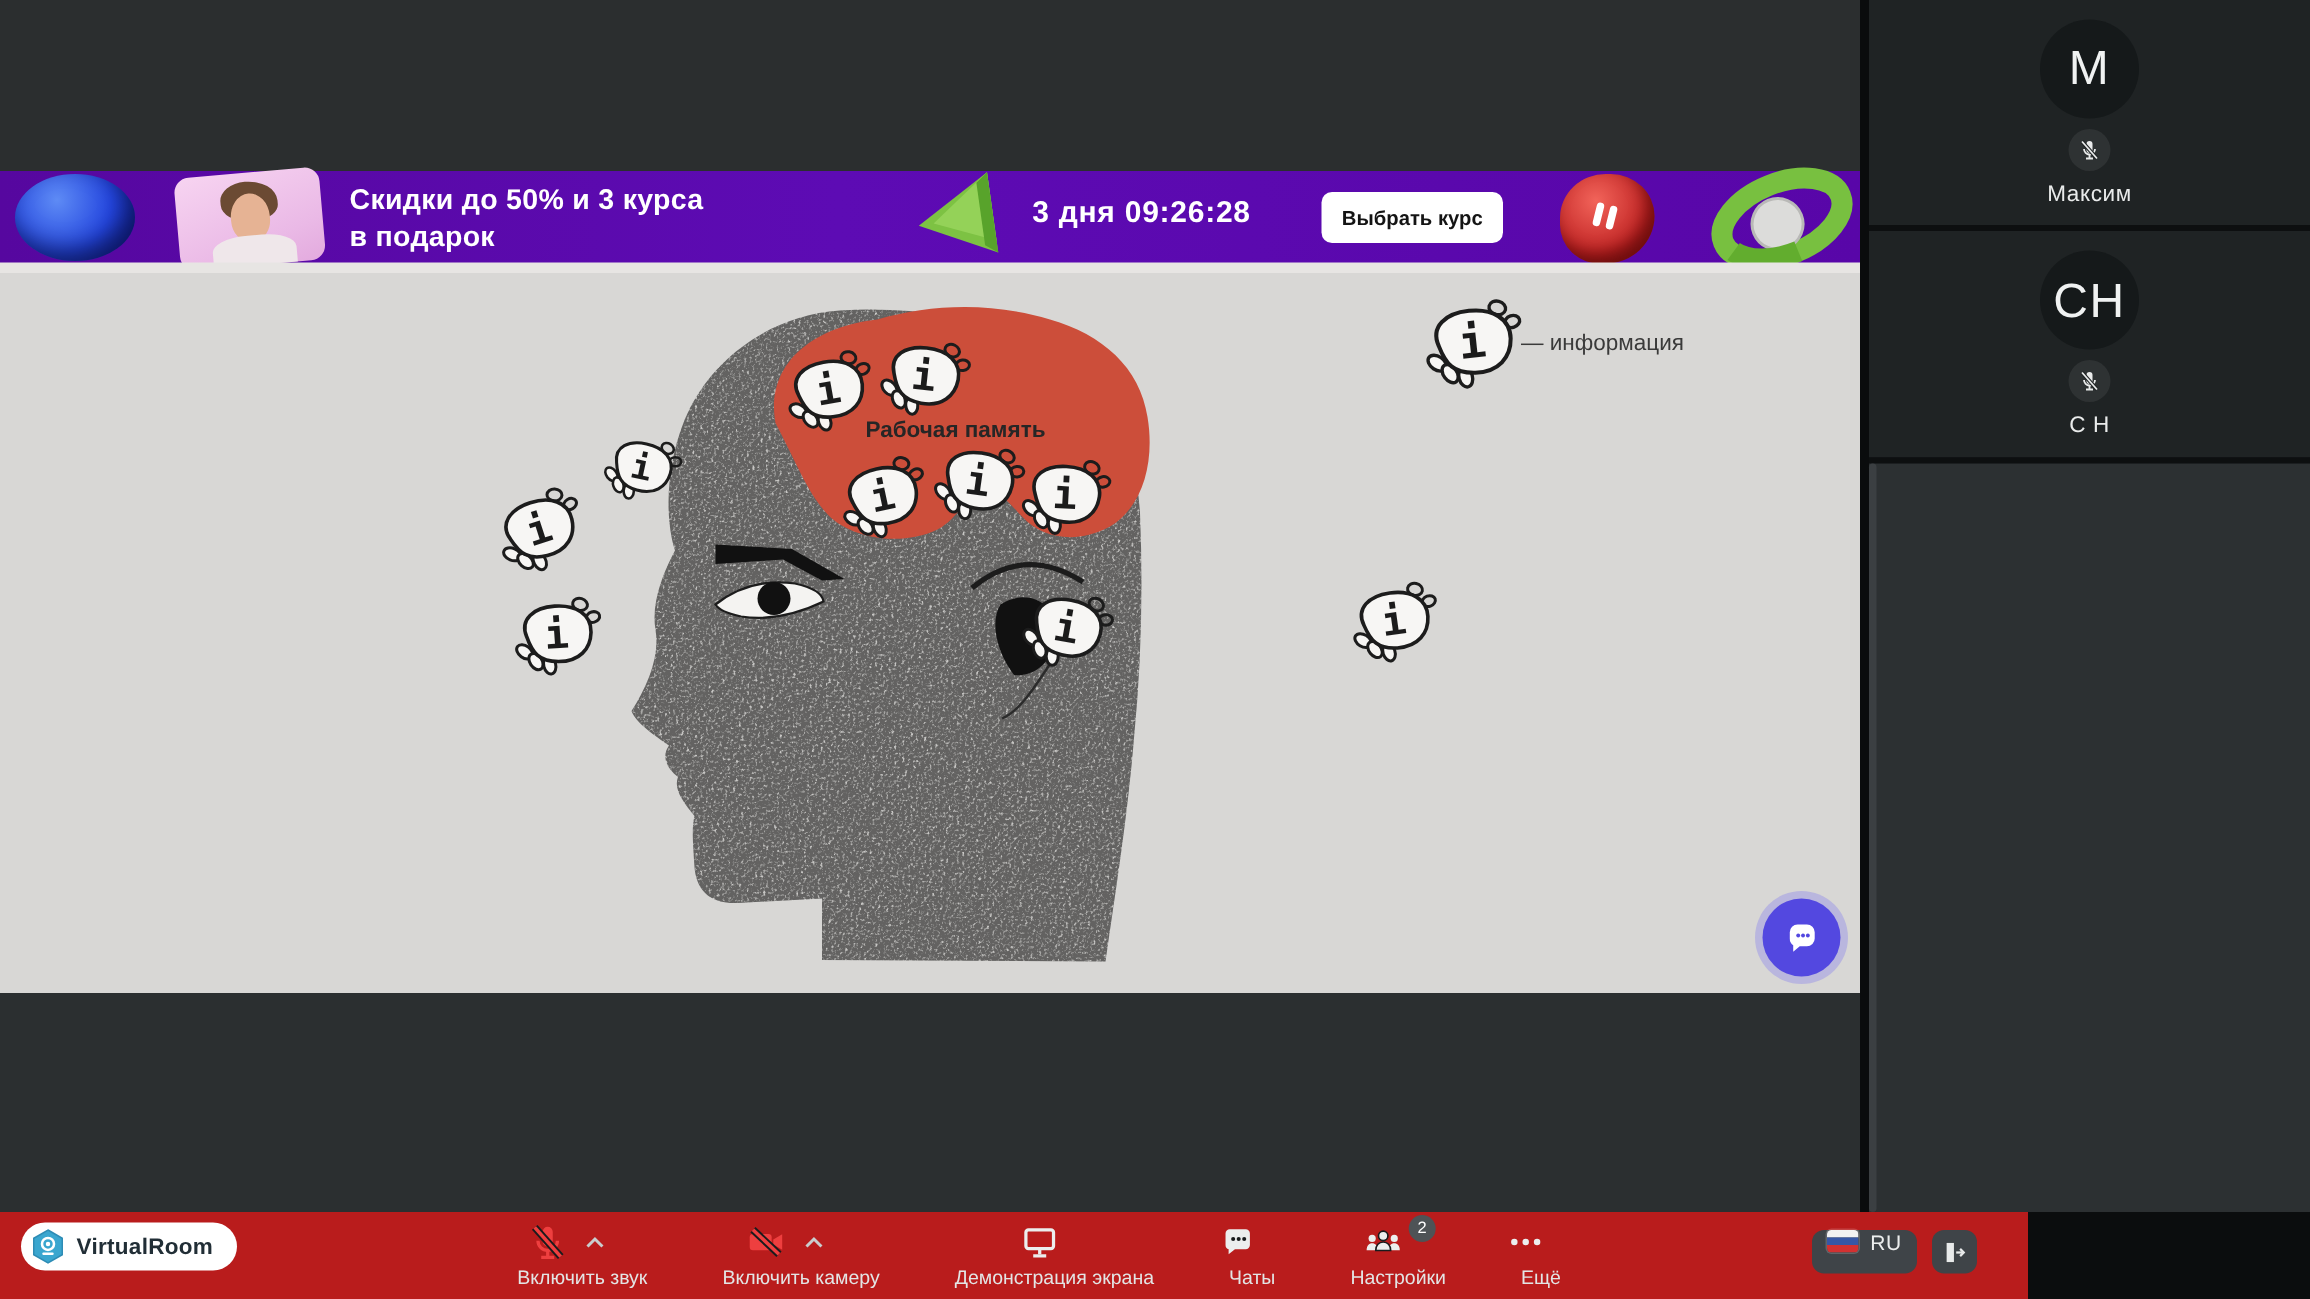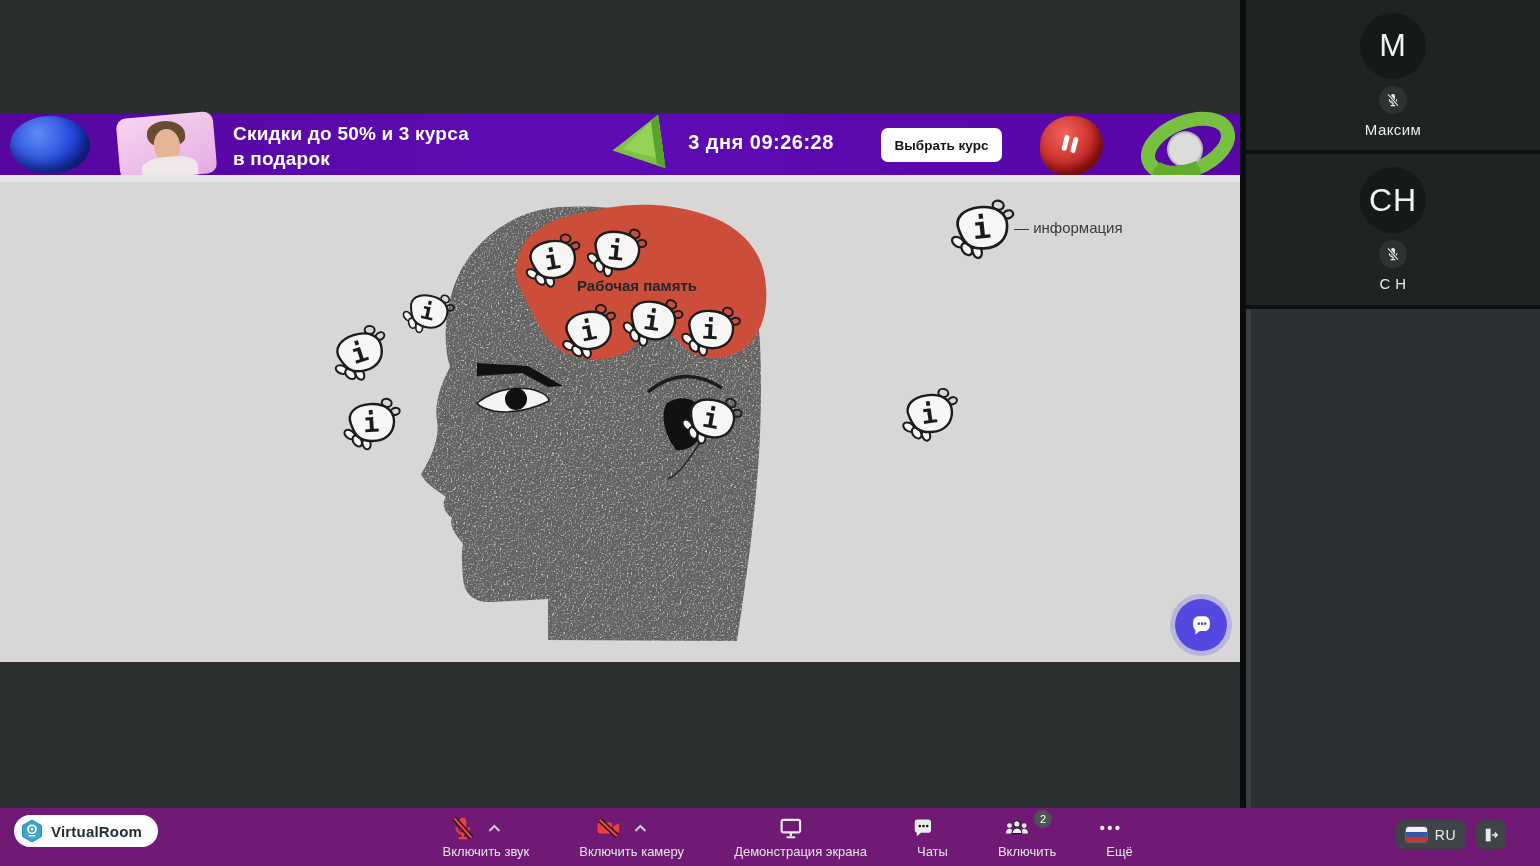--- a/index.html
+++ b/index.html
@@ -57,37 +57,37 @@
   .tile-2 { top:154px; height:151px; }
   .sidebar-rest { position:absolute; left:0; top:309px; width:294px; height:499px; background:#2c3032; }
   .sidebar-scrollbar { position:absolute; left:0; top:309px; width:5px; height:499px; background:#3b3f42; border-radius:3px; }
   .avatar { width:66px; height:66px; border-radius:50%; background:#15191a; color:#f0f2f2;
             display:flex; align-items:center; justify-content:center; font-size:32px; font-weight:400; letter-spacing:1px; }
   .tile-mic { width:28px; height:28px; border-radius:50%; background:rgba(255,255,255,.07);
             display:flex; align-items:center; justify-content:center; }
   .tile-name { color:#e9ebeb; font-size:15px; letter-spacing:.4px; }
 
   
-  .bottombar { position:absolute; left:0; top:808px; width:1540px; height:58px; background:#701a75; }
+  .bottombar { position:absolute; left:0; top:808px; width:1352px; height:58px; background:#b91c1c; }
   .brand-pill { position:absolute; left:14px; top:7px; height:32px; padding:0 16px 0 6px; border-radius:16px;
             background:#fff; display:flex; align-items:center; gap:7px; cursor:pointer; }
   .brand-pill span { font-size:15px; font-weight:bold; color:#212e36; letter-spacing:.2px; }
 
   .controls { position:absolute; left:50.5%; transform:translateX(-50%); top:0; height:58px;
             display:flex; align-items:stretch; }
   .ctrl { display:flex; flex-direction:column; align-items:center; justify-content:flex-start;
             padding:6px 15px 0; cursor:pointer; position:relative; }
   .ctrl .iconrow { height:28px; display:flex; align-items:center; gap:11px; }
   .ctrl .lbl { margin-top:2px; color:#e3e5e5; font-size:13px; white-space:nowrap;margin-left:20px; }
   .badge { position:absolute; top:2px; margin-left:52px; width:18px; height:18px; border-radius:50%;
             background:#4e5356; color:#fff; font-size:11px; display:flex; align-items:center; justify-content:center; }
 
   .bottom-right { position:absolute; right:34px; top:12px; display:flex; gap:10px; }
   .lang-pill { height:29px; padding:0 10px; border-radius:8px; background:#3f4448; display:flex;
-            align-items:center; gap:8px; cursor:pointer; }
+            align-items:flex-start; gap:8px; cursor:pointer; }
   .lang-pill b { color:#eceeee; font-size:14px; font-weight:400; letter-spacing:.5px; }
   .flag { width:21px; height:15px; border-radius:3px; overflow:hidden; box-shadow:0 0 0 1px rgba(255,255,255,.18); }
   .flag i { display:block; width:100%; height:5px; }
   .flag .w{background:#f2f2f2}.flag .b{background:#3757a6}.flag .r{background:#d33131}
   .leave-btn { width:30px; height:29px; border:none; border-radius:8px; background:#3f4448; cursor:pointer;
             display:flex; align-items:center; justify-content:center; }
 </style>
 </head>
 <body>
 
@@ -354,21 +354,21 @@
           <svg width="28" height="26" viewBox="0 0 24 24">
             <circle cx="5.2" cy="9.8" r="2.2" fill="#eceeee"></circle>
             <path d="M1.8 17c0-2.6 1.5-4.2 3.4-4.2s3.4 1.6 3.4 4.2z" fill="#eceeee"></path>
             <circle cx="18.8" cy="9.8" r="2.2" fill="#eceeee"></circle>
             <path d="M15.4 17c0-2.6 1.5-4.2 3.4-4.2s3.4 1.6 3.4 4.2z" fill="#eceeee"></path>
             <circle cx="12" cy="8.2" r="2.9" fill="#eceeee" stroke="#191b1d" stroke-width="1"></circle>
             <path d="M7.4 17.2c0-3.2 2-5.2 4.6-5.2s4.6 2 4.6 5.2z" fill="#eceeee" stroke="#191b1d" stroke-width="1"></path>
           </svg>
         </div>
         <div class="badge">2</div>
-        <div class="lbl">Включить</div>
+        <div class="lbl">Настройки</div>
       </div>
 
 
       <div class="ctrl">
         <div class="iconrow">
           <svg width="26" height="26" viewBox="0 0 24 24">
             <circle cx="5" cy="12" r="2" fill="#eceeee"></circle>
             <circle cx="12" cy="12" r="2" fill="#eceeee"></circle>
             <circle cx="19" cy="12" r="2" fill="#eceeee"></circle>
           </svg>

